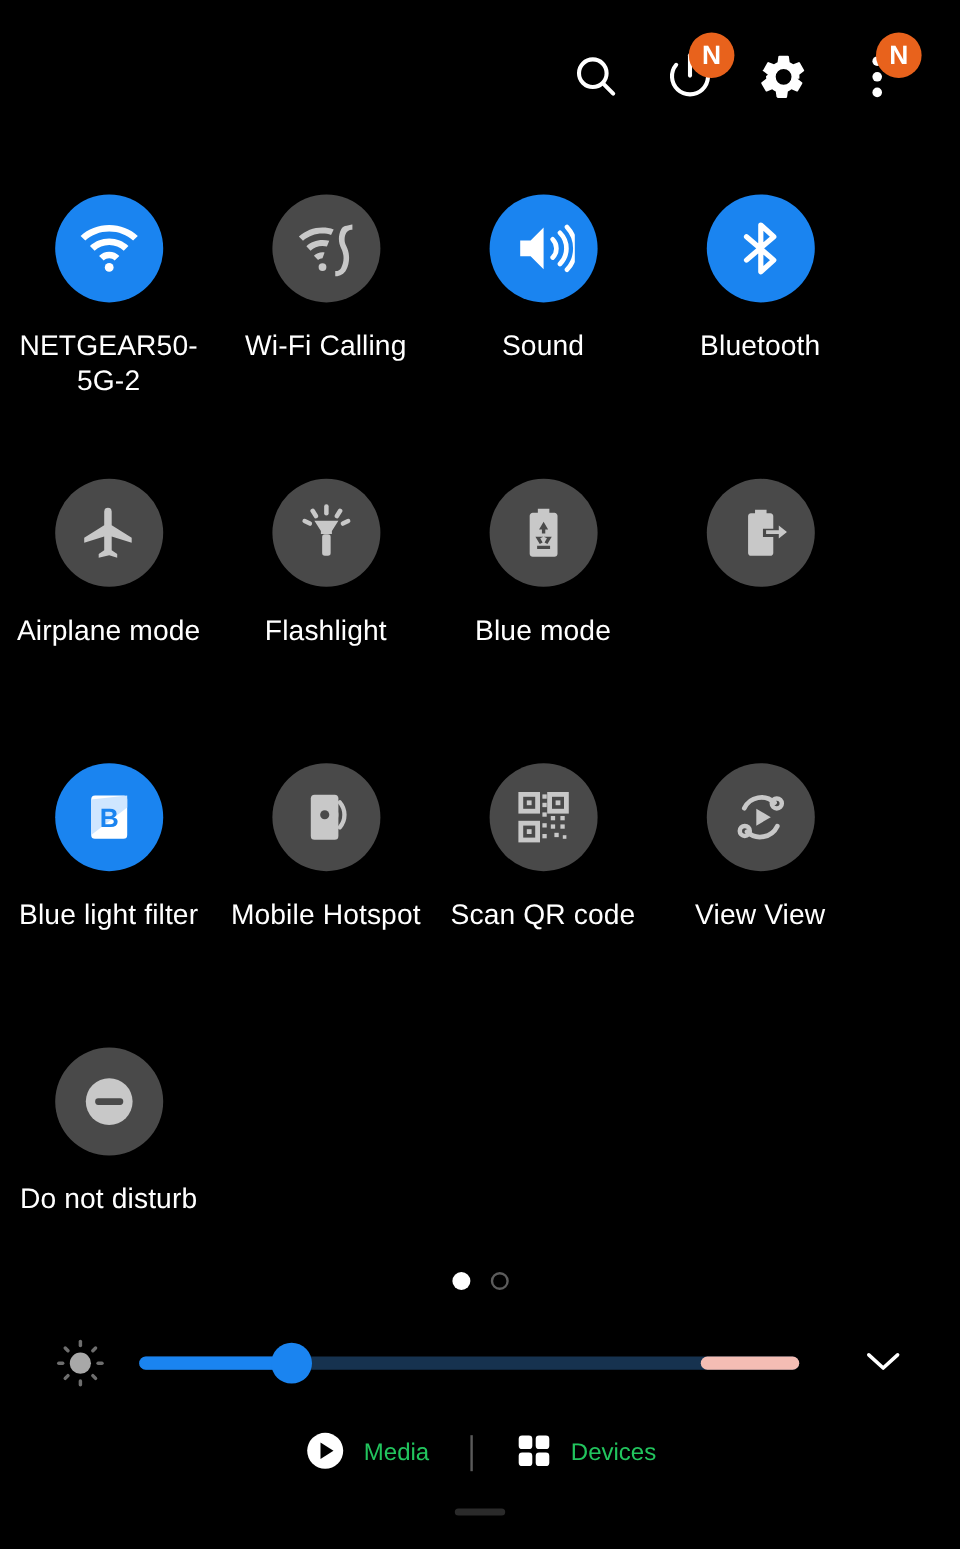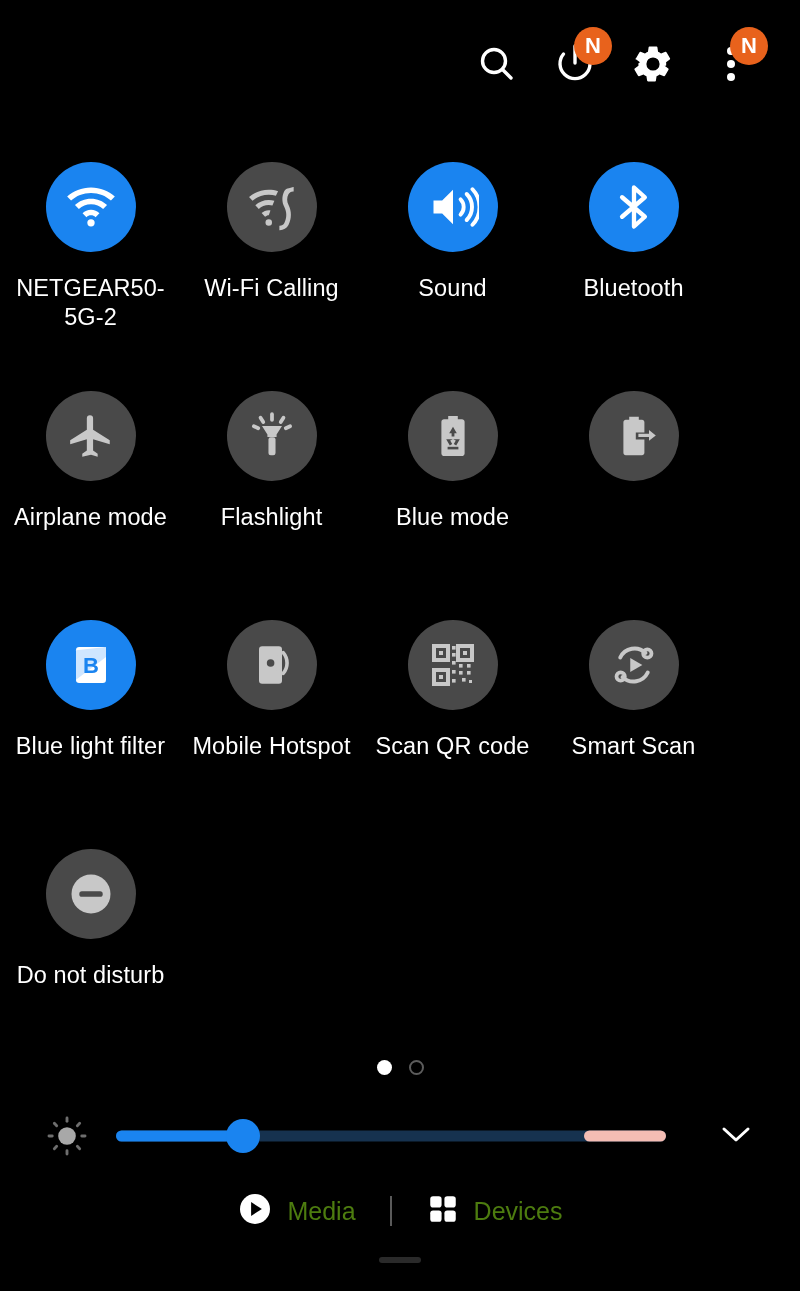--- a/index.html
+++ b/index.html
@@ -56,21 +56,21 @@
   }
 
   
   .grid {
     position: absolute;
     top: 150px;
     left: 0;
     width: 724px;
     display: grid;
     grid-template-columns: repeat(4, 1fr);
-    row-gap: 4px;
+    row-gap: 12px;
   }
   .tile {
     height: 225px;
     display: flex;
     flex-direction: column;
     align-items: center;
     padding-top: 12px;
     box-sizing: border-box;
   }
   .tile-circle {
@@ -196,22 +196,22 @@
     display: flex;
     align-items: center;
     justify-content: center;
   }
   .bb-item {
     display: flex;
     align-items: center;
     gap: 14px;
   }
   .bb-label {
-    font-size: 25px;
-    color: #4d7c0f;
+    font-size: 20px;
+    color: #22c55e;
   }
   .bb-sep {
     width: 2px;
     height: 30px;
     background: #5a5a5a;
     margin: 0 34px;
   }
 
   .home-indicator {
     position: absolute;
@@ -417,21 +417,21 @@
   <div class="tile">
     <div class="tile-circle off">
       <svg width="50" height="50" viewBox="0 0 24 24">
         <path fill="none" stroke="#c8c8c8" stroke-width="1.9" stroke-linecap="round" d="M17.5 6.2A7.6 7.6 0 0 0 5.4 8.4"></path>
         <path fill="none" stroke="#c8c8c8" stroke-width="1.9" stroke-linecap="round" d="M6.5 17.8A7.6 7.6 0 0 0 18.6 15.6"></path>
         <circle cx="18.4" cy="6.5" r="2" fill="none" stroke="#c8c8c8" stroke-width="1.8"></circle>
         <circle cx="5.6" cy="17.5" r="2" fill="none" stroke="#c8c8c8" stroke-width="1.8"></circle>
         <path fill="#c8c8c8" d="M10.2 8.6 L16 12 L10.2 15.4 Z"></path>
       </svg>
     </div>
-    <div class="tile-label">Smart Scan</div>
+    <div class="tile-label">View View</div>
   </div>
 
   <div class="tile">
     <div class="tile-circle off">
       <svg width="52" height="52" viewBox="0 0 24 24">
         <circle cx="12" cy="12" r="9" fill="#c8c8c8"></circle>
         <rect x="6.6" y="10.7" width="10.8" height="2.6" rx="1.2" fill="#4a4a4a"></rect>
       </svg>
     </div>
     <div class="tile-label">Do not disturb</div>

